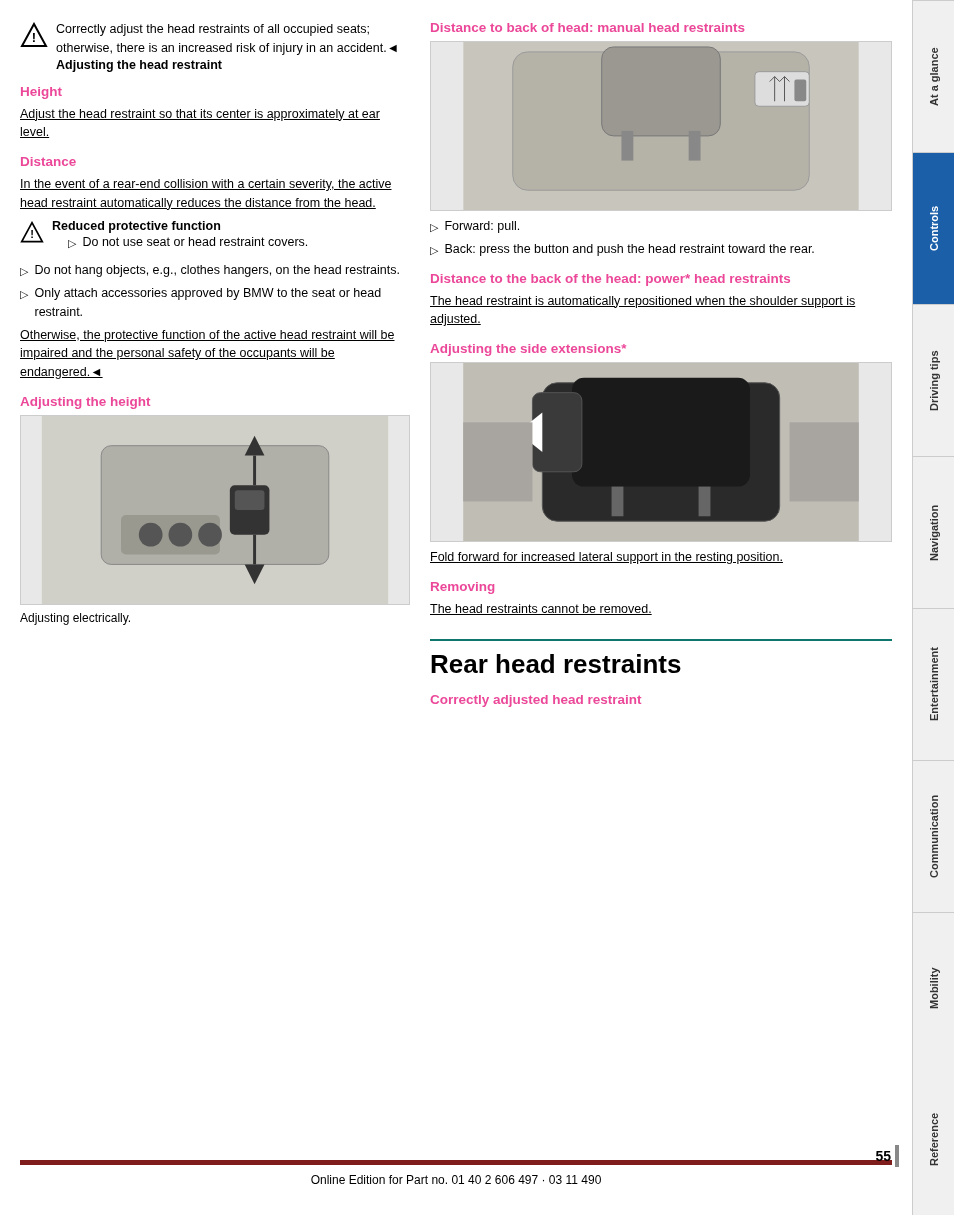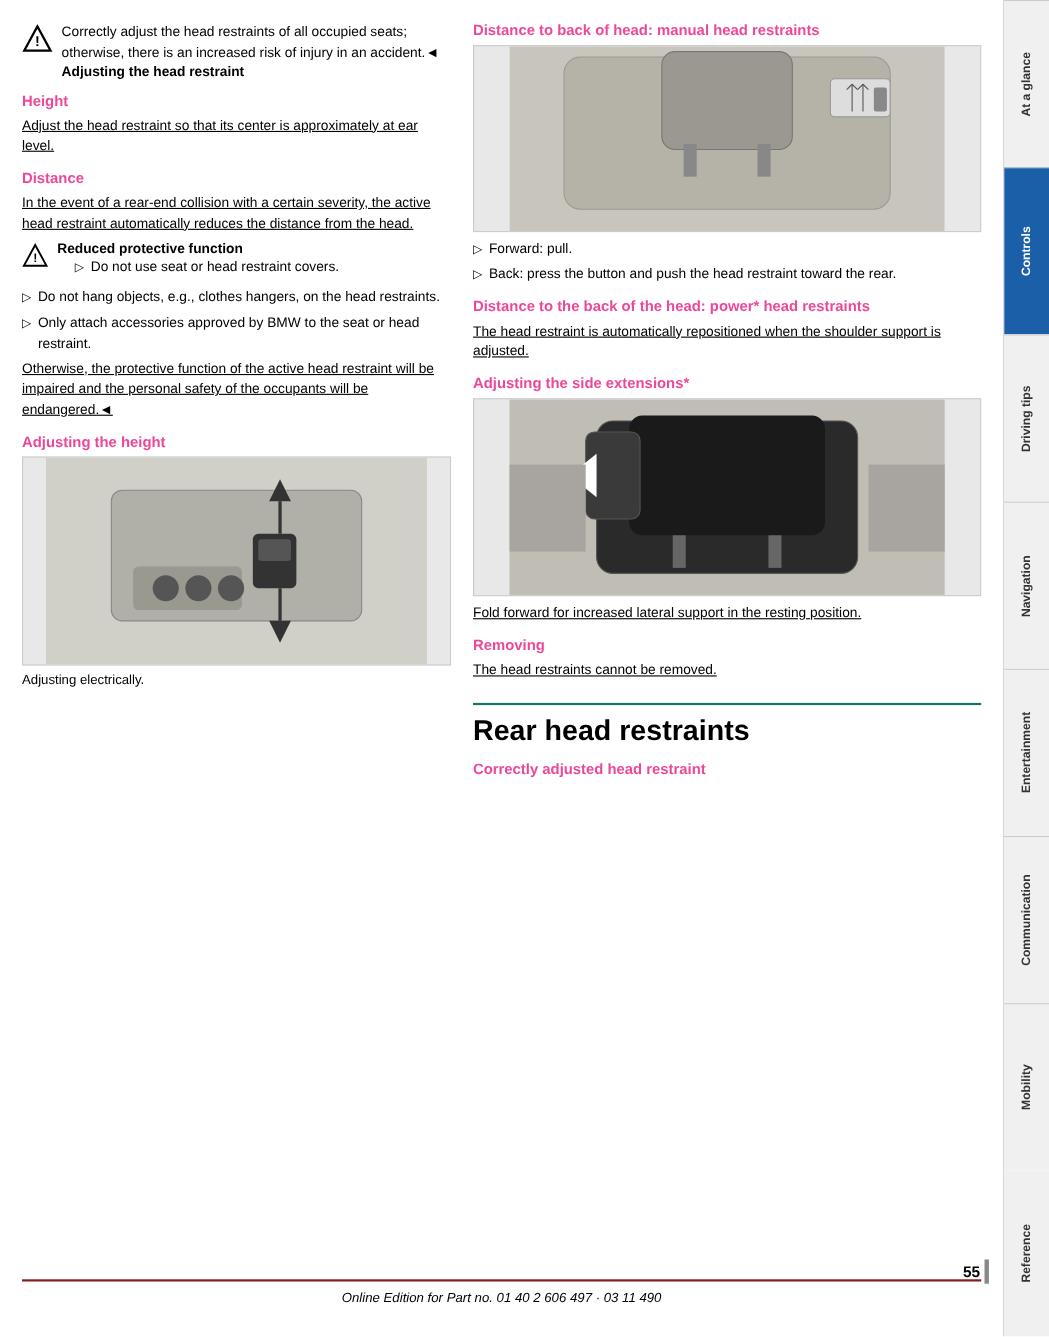--- a/index.html
+++ b/index.html
@@ -143,27 +143,26 @@
       background: #1a5fa8;
       color: #fff;
     }
 
     .sidebar-tab:last-child {
       border-bottom: none;
     }
 
     
     .page-footer {
-      border-top: 2px solid #7f1d1d;
+      border-top: 5px solid #7f1d1d;
       padding: 8px 0;
       margin-top: 28px;
       display: flex;
       justify-content: center;
       font-size: 12px;
-      font-style: italic;
     }
 
     .inline-warn {
       display: flex;
       gap: 8px;
       margin-bottom: 6px;
       background: #fff;
     }
 
     .nested-bullets {

